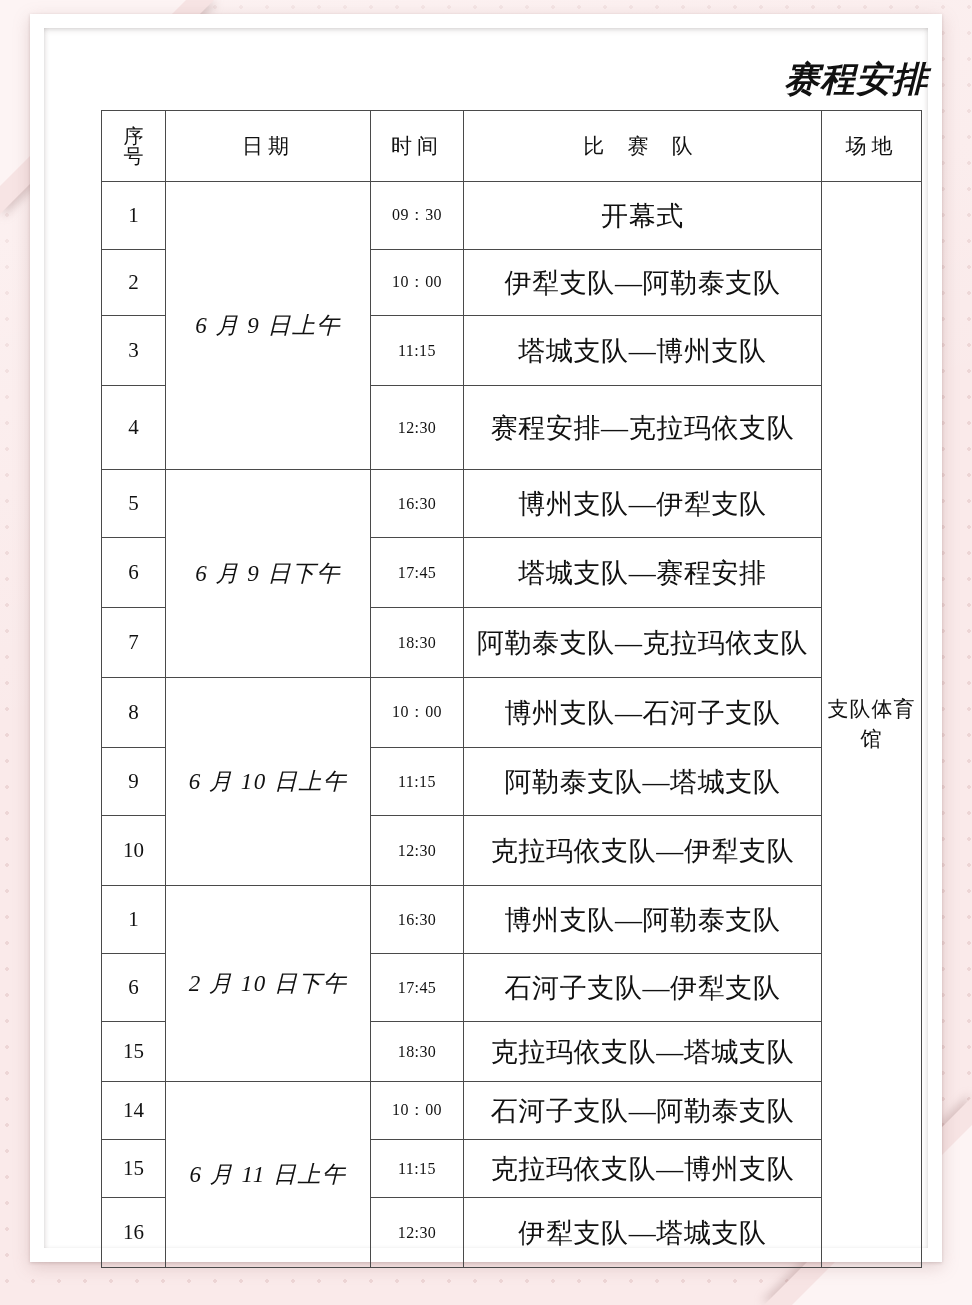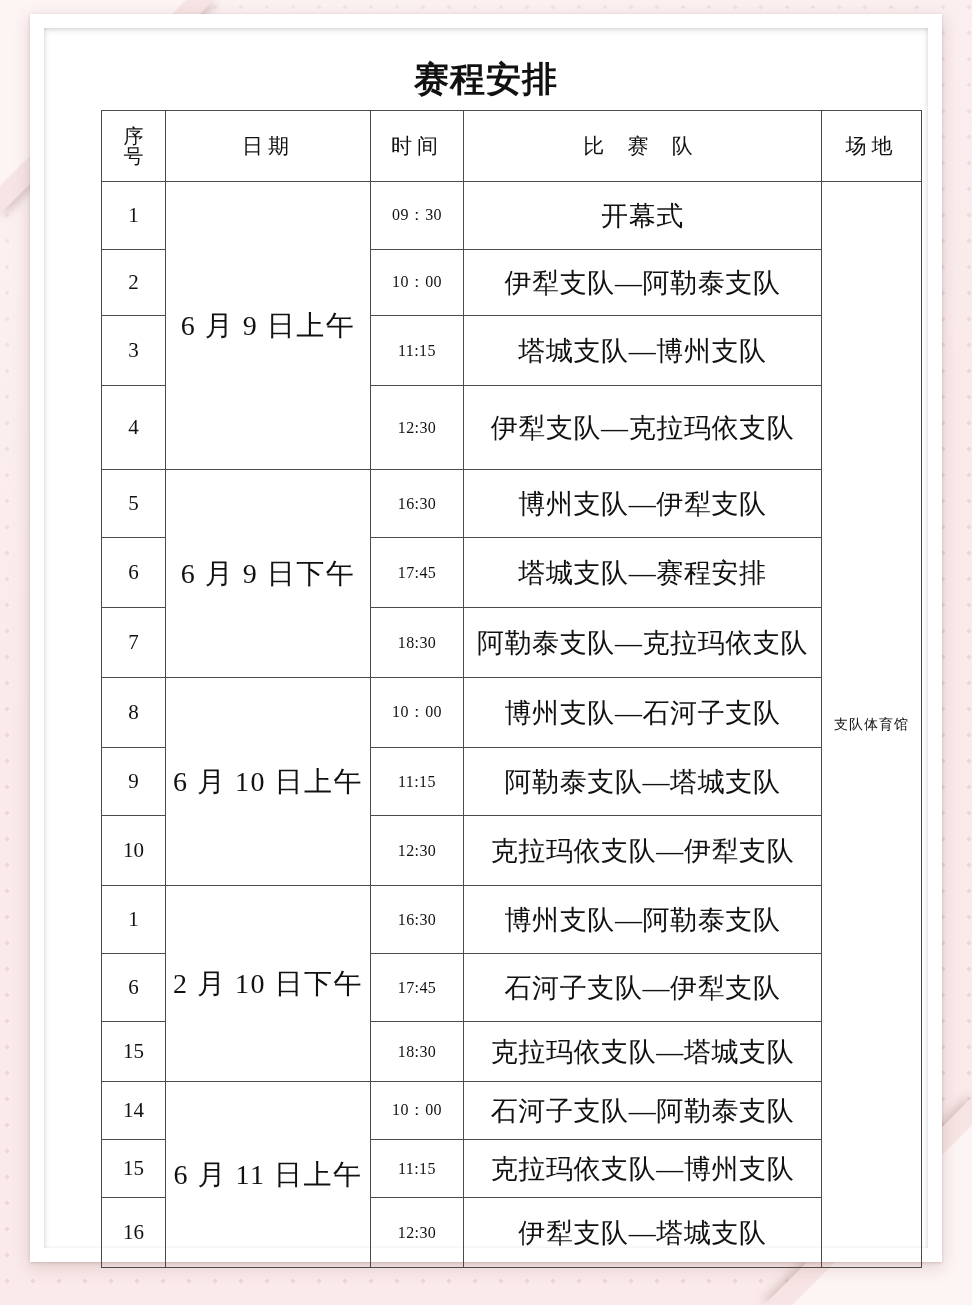--- a/index.html
+++ b/index.html
@@ -85,26 +85,27 @@
     border-bottom: 180px solid #fdf4f4;
     border-left: 180px solid transparent;
   }
 
   
   .title {
     position: absolute;
     left: 0;
     right: 0;
     top: 28px;
-    text-align: center;
+    text-align: right;
     font-size: 35px;
     font-weight: bold;
     letter-spacing: 1px;
     color: #111111;
     font-family: "DejaVu Serif", "Liberation Serif", serif;
+    font-style: italic;
   }
 
   
   .sheet {
     position: absolute;
     left: 57px;
     top: 82px;
     width: 820px;
   }
   table.schedule {
@@ -134,24 +135,24 @@
   }
   .hdr-stack {
     line-height: 1.02;
     font-size: 20px;
   }
   .hdr-sp { letter-spacing: 5px; padding-left: 5px; }
   .hdr-sp2 { letter-spacing: 9px; padding-left: 9px; }
 
   
   td.no    { font-size: 21px; }
-  td.date  { font-size: 28px; letter-spacing: 1.5px; }
+  td.date  { font-size: 23px; letter-spacing: 1.5px; font-style: italic; }
   td.time  { font-size: 16px; letter-spacing: .4px; }
   td.match { font-size: 27px; letter-spacing: .6px; }
-  td.venue { font-size: 14px; line-height: 1.42; letter-spacing: 1px; }
+  td.venue { font-size: 21px; line-height: 1.42; letter-spacing: 1px; }
 </style>
 </head>
 <body>
 
 <div class="backdrop"></div>
 <div class="backdrop-wash"></div>
 
 <div class="fold fold-tl"></div>
 <div class="fold-tl-hi"></div>
 <div class="fold fold-br"></div>
@@ -195,21 +196,21 @@
               <td class="match">伊犁支队—阿勒泰支队</td>
             </tr>
             <tr style="height:70px">
               <td class="no">3</td>
               <td class="time">11:15</td>
               <td class="match">塔城支队—博州支队</td>
             </tr>
             <tr style="height:84px">
               <td class="no">4</td>
               <td class="time">12:30</td>
-              <td class="match">伊犁支队—克拉玛依支队</td>
+              <td class="match">赛程安排—克拉玛依支队</td>
             </tr>
             <tr style="height:68px">
               <td class="no">5</td>
               <td class="date" rowspan="3">6 月 9 日下午</td>
               <td class="time">16:30</td>
               <td class="match">博州支队—伊犁支队</td>
             </tr>
             <tr style="height:70px">
               <td class="no">6</td>
               <td class="time">17:45</td>

